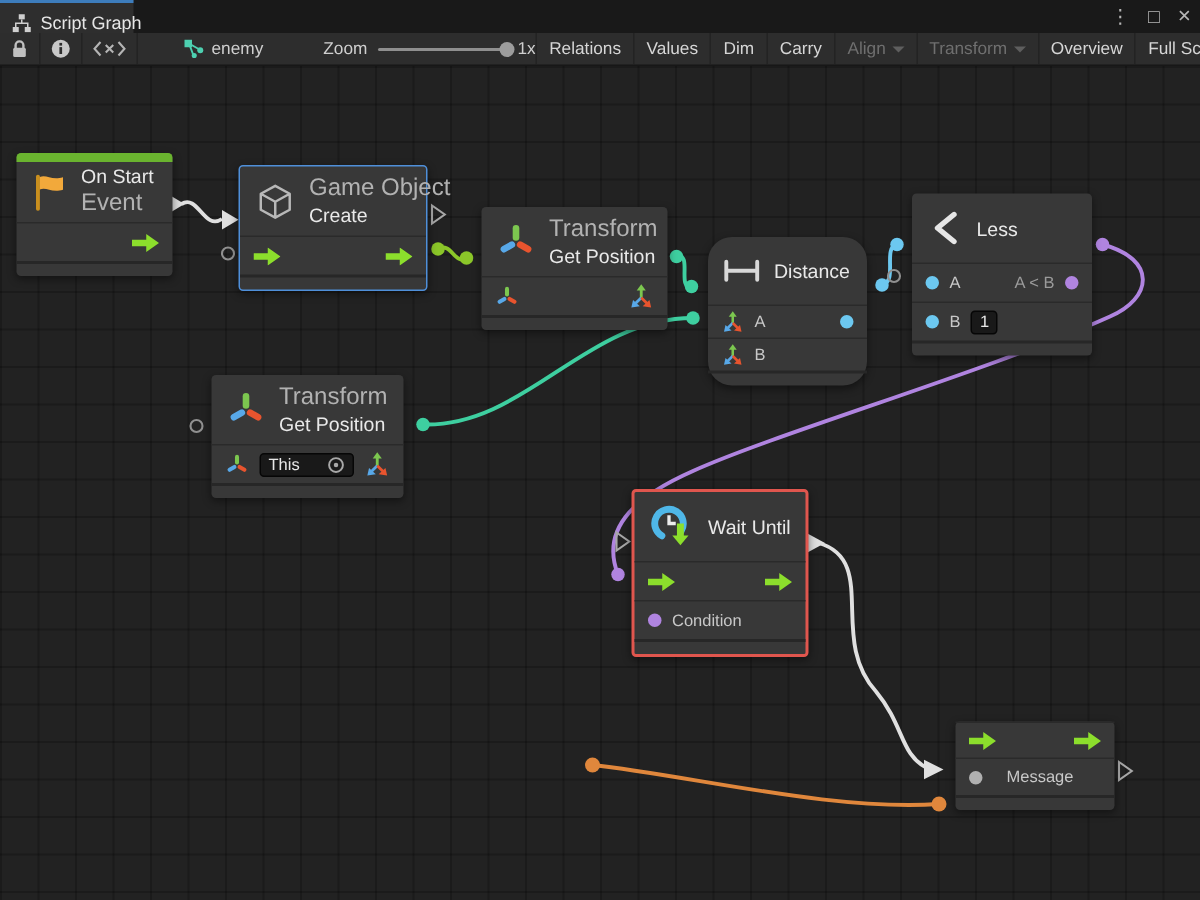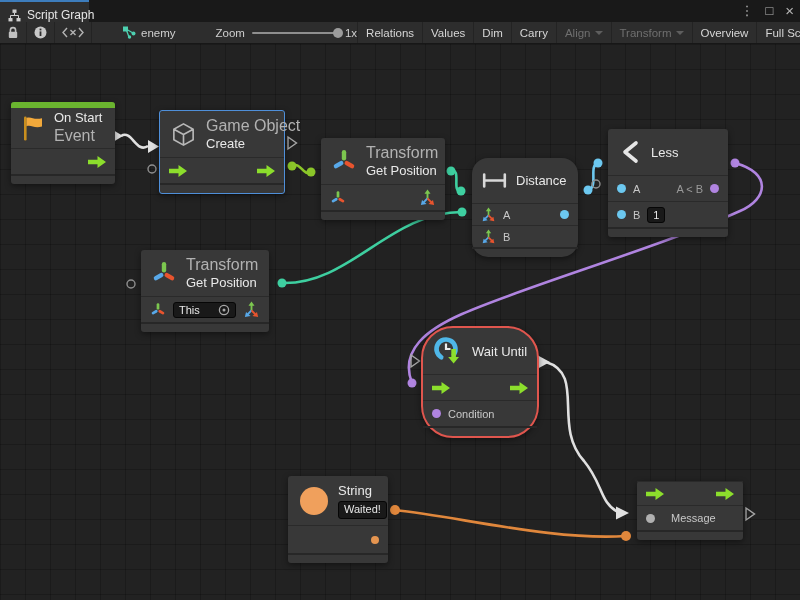--- a/index.html
+++ b/index.html
@@ -414,21 +414,21 @@
       <div class="row">
         <span class="dot" style="background:#6cc8f0;"></span>
         <span>B</span>
         <span class="field">
             <span>1</span>
           </span>
       </div>
       <div class="ftr"></div>
     </div>
 
-    <div class="node highlight" style="left:421px; top:254px; width:118px;border-radius:32px;">
+    <div class="node highlight" style="left:421px; top:254px; width:118px;">
       <div class="hdr" style="height:46px;">
         <span class="nicon">
           <svg width="30" height="30" viewBox="0 0 30 30">
             <circle cx="13" cy="13" r="9.5" stroke="#4fb7e8" stroke-width="4.6" fill="none" stroke-dasharray="45 15" transform="rotate(120 13 13)" stroke-linecap="round"></circle>
             <path d="M13,7.5 V13 H17.5" stroke="#ececec" stroke-width="2.2" fill="none"></path>
             <rect x="18.3" y="13" width="4.6" height="9" fill="#8cde2c"></rect>
             <polygon points="15.2,21 26,21 20.6,27.5" fill="#8cde2c"></polygon>
           </svg>
         </span>
         <span class="ttl">Wait Until</span>
@@ -446,39 +446,20 @@
             </svg>
         </span>
       </div>
       <div class="row">
         <span class="dot" style="background:#b084e0;"></span>
         <span>Condition</span>
       </div>
       <div class="ftr"></div>
     </div>
 
-    <div class="node" style="left:288px; top:404px; width:100px;">
-      <div class="hdr" style="height:49px; gap:8px;">
-        <span class="nicon">
-          <svg width="32" height="32" viewBox="0 0 32 32">
-              <circle cx="16" cy="16" r="14" fill="#f0a05c"></circle>
-            </svg>
-        </span>
-        <span class="ttl-col" style="gap:2px;">
-          <span class="ttl">String</span>
-          <span class="field">
-              <span>Waited!</span>
-            </span>
-        </span>
-      </div>
-      <div class="row end" style="height:28px;">
-        <span class="dot" style="background:#e59550; width:8px; height:8px;"></span>
-      </div>
-      <div class="ftr"></div>
-    </div>
 
     <div class="node" style="left:637px; top:409px; width:106px;">
       <div class="row" style="height:24px;">
         <span class="nicon">
           <svg width="18" height="12" viewBox="0 0 18 12">
               <path d="M0,3.8 H9.5 V0 L18,6 L9.5,12 V8.2 H0 Z" fill="#8cde2c"></path>
             </svg>
         </span>
         <span class="spacer"></span>
         <span class="nicon">

